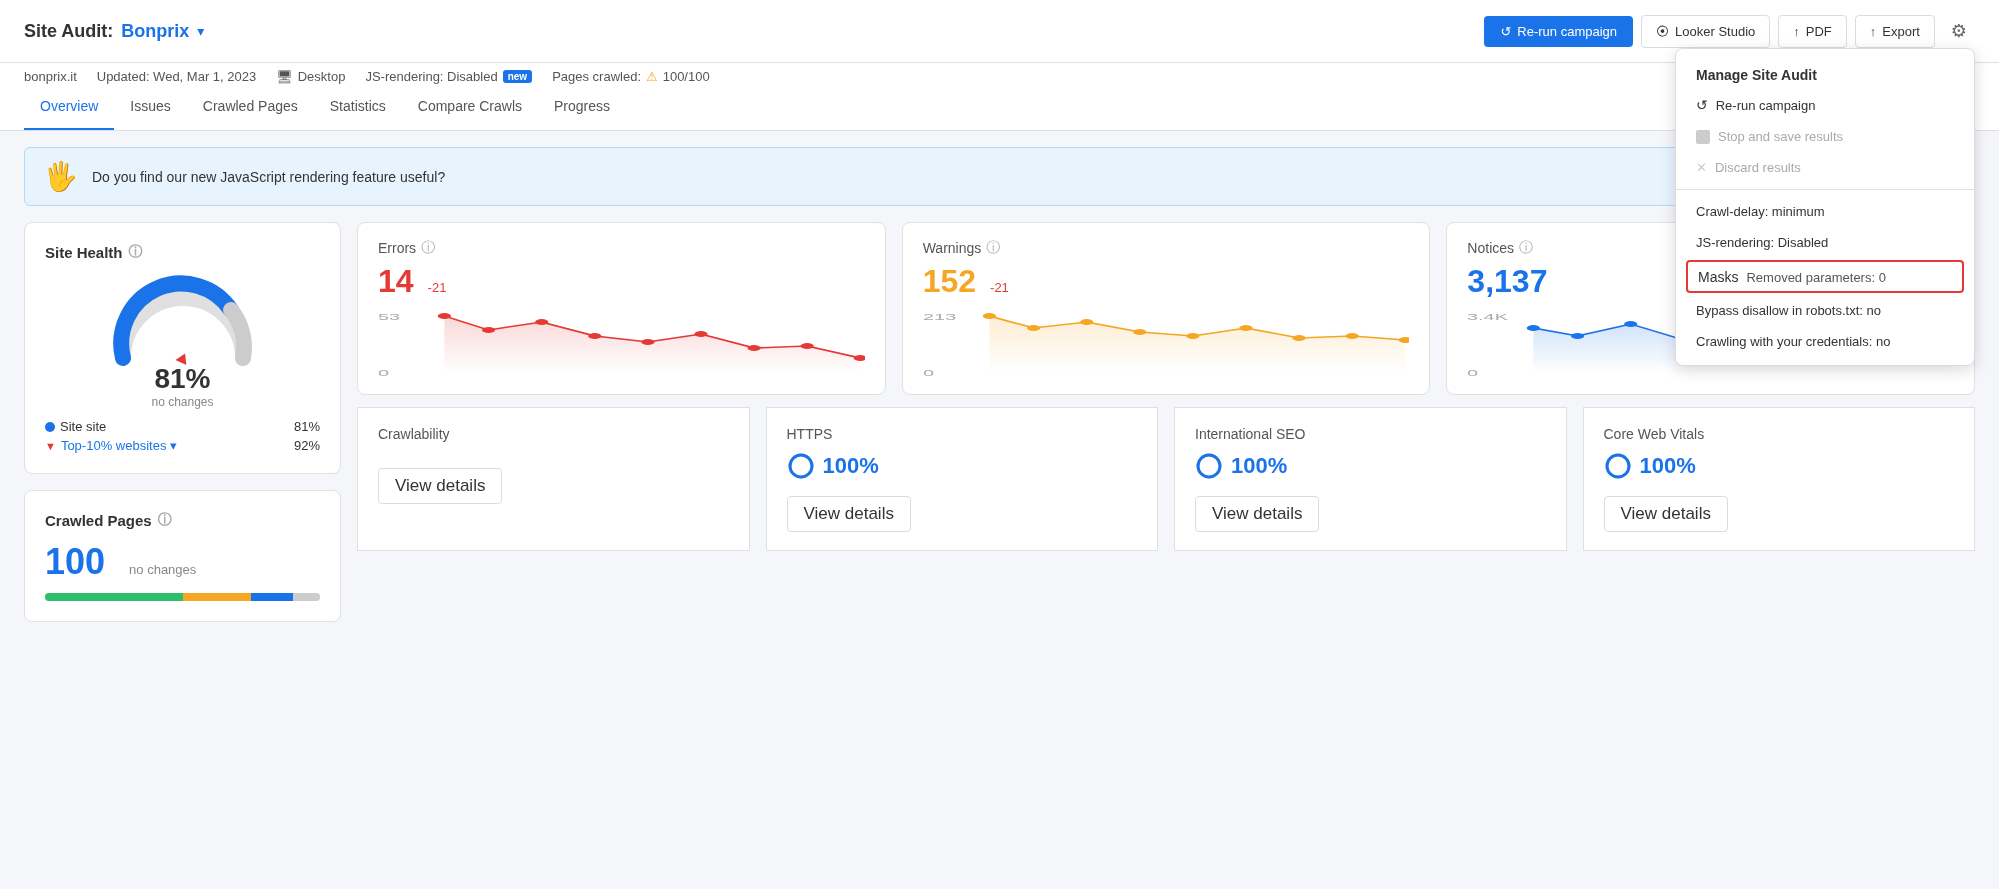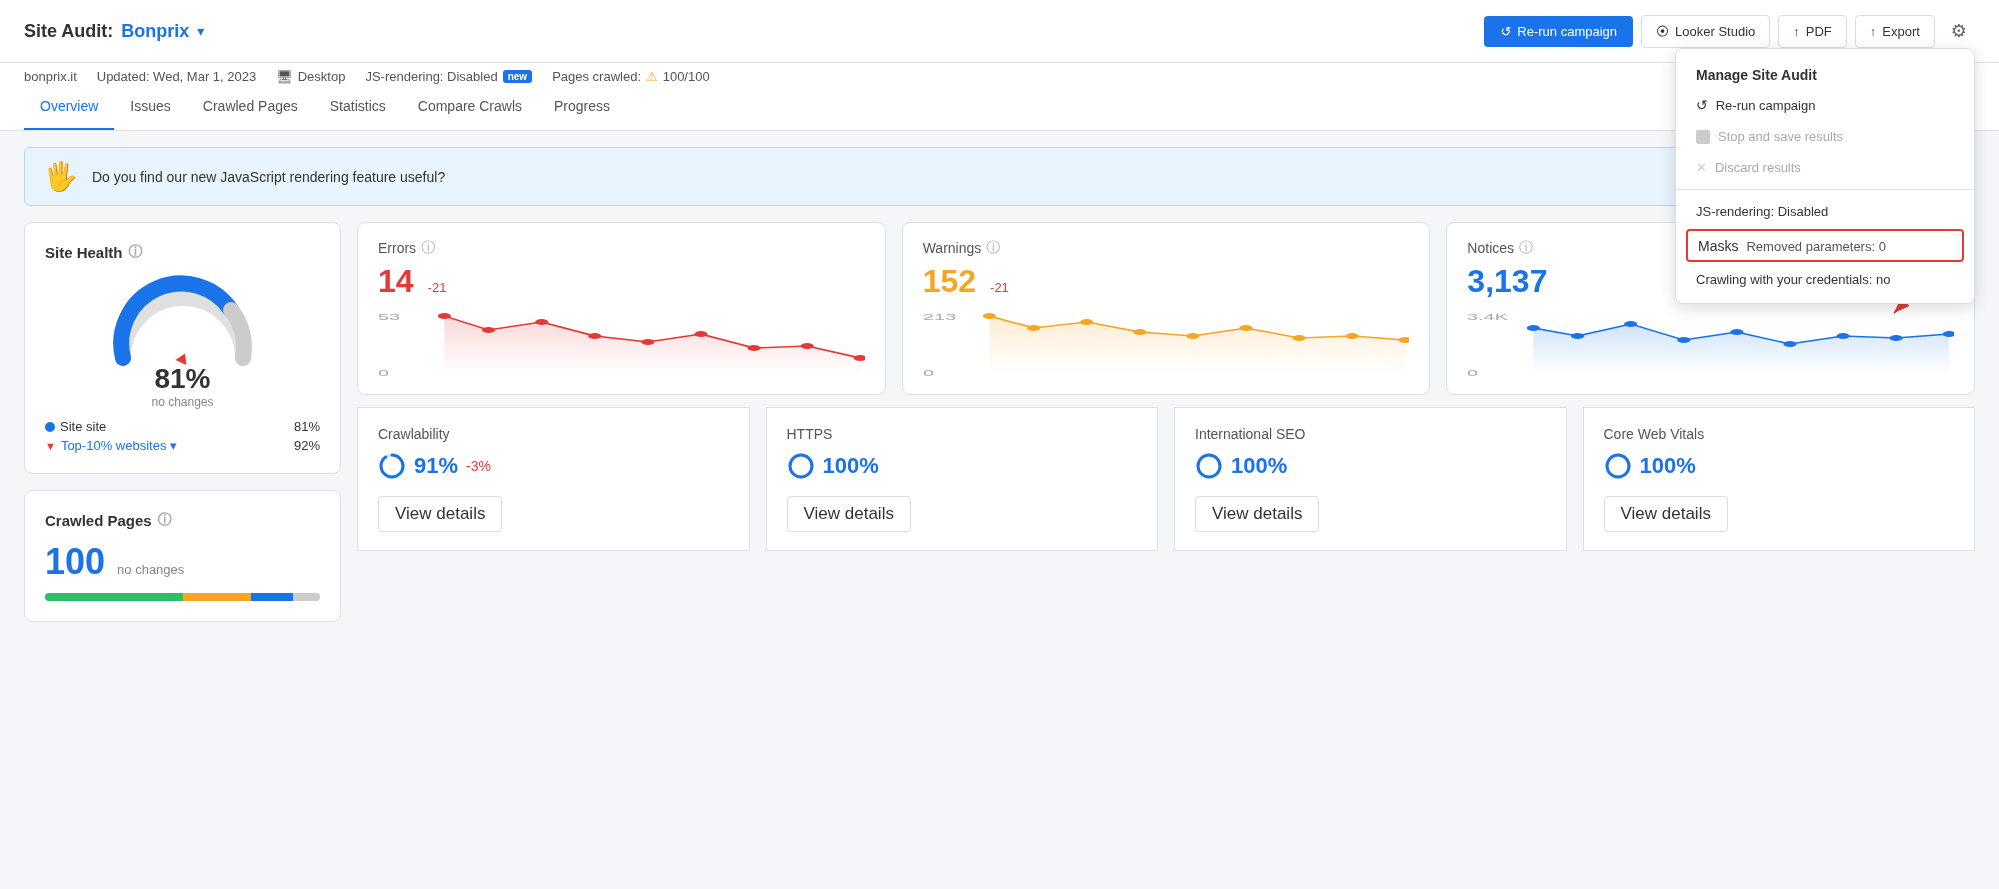--- a/index.html
+++ b/index.html
@@ -218,21 +218,21 @@
           </div>
           <span class="legend-val">92%</span>
         </div>
       </div>
 
       <div class="card">
         <div class="card-title">
           <span>Crawled Pages</span>
           <span class="info-icon">ⓘ</span>
         </div>
-        <div style="display:flex; align-items:baseline; gap:12px;">
+        <div style="display:flex; align-items:baseline; gap:24px;">
           <span class="crawled-val">100</span>
           <span class="crawled-sub">no changes</span>
         </div>
         <div class="progress-bar">
           <div class="progress-seg" style="background:#2dbe6c; width:50%;"></div>
           <div class="progress-seg" style="background:#f5a623; width:25%;"></div>
           <div class="progress-seg" style="background:#1a73e8; width:15%;"></div>
           <div class="progress-seg" style="background:#ccc; width:10%;"></div>
         </div>
       </div>
@@ -353,28 +353,20 @@
           </svg>
         </div>
 
       </div>
 
       <div>
         <div class="reports-grid">
 
           <div class="report-card">
             <div class="report-title">Crawlability</div>
-            <div class="report-score">
-              <svg width="28" height="28" viewBox="0 0 28 28">
-                <circle cx="14" cy="14" r="11" fill="none" stroke="#e0e0e0" stroke-width="3"></circle>
-                <circle cx="14" cy="14" r="11" fill="none" stroke="#1a73e8" stroke-width="3" stroke-dasharray="62 7" stroke-linecap="round" transform="rotate(-90 14 14)"></circle>
-              </svg>
-              <span>91%</span>
-              <span class="change">-3%</span>
-            </div>
             <button class="view-btn">View details</button>
           </div>
 
           <div class="report-card">
             <div class="report-title">HTTPS</div>
             <div class="report-score">
               <svg width="28" height="28" viewBox="0 0 28 28">
                 <circle cx="14" cy="14" r="11" fill="none" stroke="#e0e0e0" stroke-width="3"></circle>
                 <circle cx="14" cy="14" r="11" fill="none" stroke="#1a73e8" stroke-width="3" stroke-dasharray="69 0" stroke-linecap="round" transform="rotate(-90 14 14)"></circle>
               </svg>
@@ -423,26 +415,32 @@
   <div class="dropdown-item disabled">
     <span style="width:14px; height:14px; background:#ccc; display:inline-block; border-radius:2px;"></span>
     <span>Stop and save results</span>
   </div>
   <div class="dropdown-item disabled">
     <span style="color:#ccc;">✕</span>
     <span>Discard results</span>
   </div>
   <div class="dropdown-divider"></div>
   <div class="dropdown-item">
+    <span>Crawl-delay: minimum</span>
+  </div>
+  <div class="dropdown-item">
     <span>JS-rendering: Disabled</span>
   </div>
   <div class="dropdown-item highlighted" style="border:2px solid #e53935; border-radius:4px; margin:2px 10px; padding:6px 10px;">
     <div style="font-weight:400; font-size:14px; color:#333;">
       <span>Masks</span>
     </div>
     <div style="font-size:13px; color:#555; margin-top:2px;">
       <span>Removed parameters: 0</span>
     </div>
   </div>
   <div class="dropdown-item">
+    <span>Bypass disallow in robots.txt: no</span>
+  </div>
+  <div class="dropdown-item">
     <span>Crawling with your credentials: no</span>
   </div>
 </div>
 
 </body></html>

